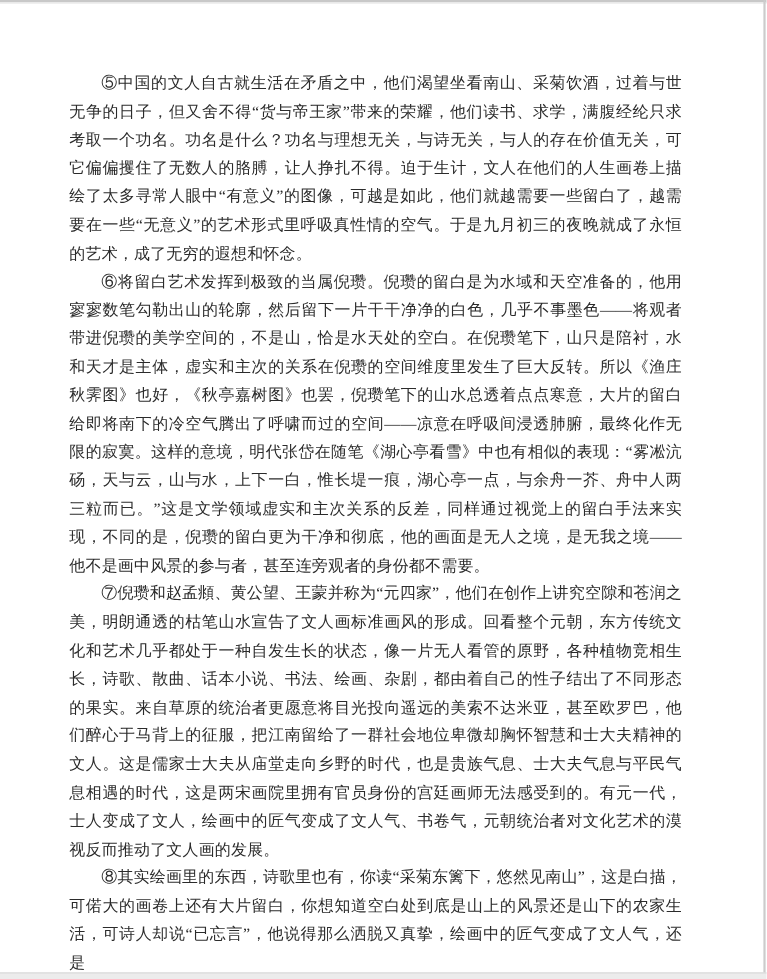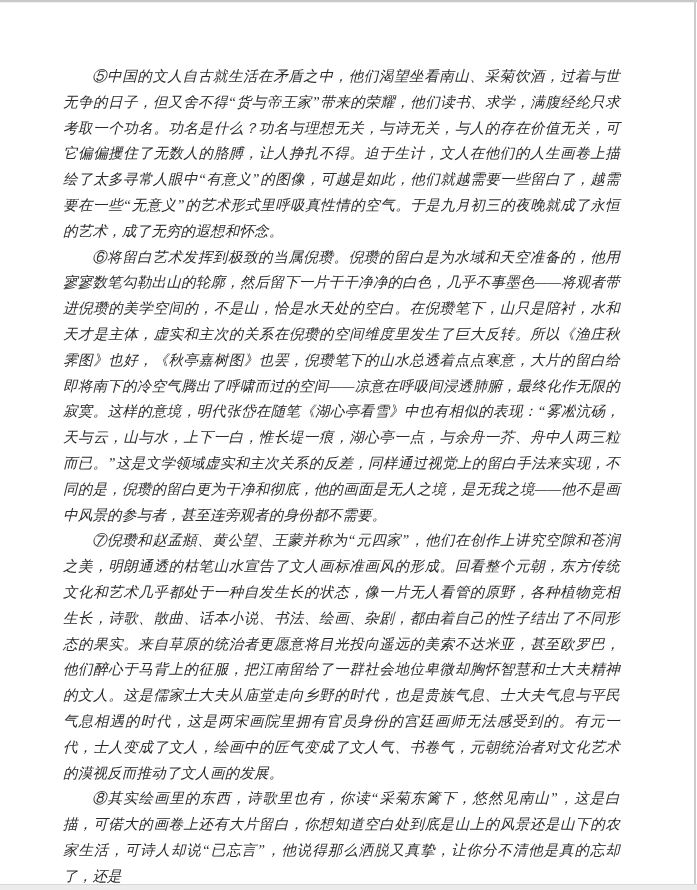--- a/index.html
+++ b/index.html
@@ -44,31 +44,30 @@
     width: 557px;
     color: #2b2b2b;
     font-size: 14.5px;
     line-height: 25.8px;
     text-align: justify;
     letter-spacing: 0.2px;
   }
   .doc-paragraph {
     text-indent: 2em;
     margin: 0;
-    font-style: italic;
   }
 </style>
 </head>
 <body>
 
 <div class="viewport">
   <div class="top-edge"></div>
   <div class="right-edge"></div>
 
   <div class="doc-content">
     <p class="doc-paragraph"><span>⑤</span><span>中国的文人自古就生活在矛盾之中，他们渴望坐看南山、采菊饮酒，过着与世无争的日子，但又舍不得“货与帝王家”带来的荣耀，他们读书、求学，满腹经纶只求考取一个功名。功名是什么？功名与理想无关，与诗无关，与人的存在价值无关，可它偏偏攫住了无数人的胳膊，让人挣扎不得。迫于生计，文人在他们的人生画卷上描绘了太多寻常人眼中“有意义”的图像，可越是如此，他们就越需要一些留白了，越需要在一些“无意义”的艺术形式里呼吸真性情的空气。于是九月初三的夜晚就成了永恒的艺术，成了无穷的遐想和怀念。</span></p>
     <p class="doc-paragraph"><span>⑥</span><span>将留白艺术发挥到极致的当属倪瓒。倪瓒的留白是为水域和天空准备的，他用寥寥数笔勾勒出山的轮廓，然后留下一片干干净净的白色，几乎不事墨色——将观者带进倪瓒的美学空间的，不是山，恰是水天处的空白。在倪瓒笔下，山只是陪衬，水和天才是主体，虚实和主次的关系在倪瓒的空间维度里发生了巨大反转。所以《渔庄秋霁图》也好，《秋亭嘉树图》也罢，倪瓒笔下的山水总透着点点寒意，大片的留白给即将南下的冷空气腾出了呼啸而过的空间——凉意在呼吸间浸透肺腑，最终化作无限的寂寞。这样的意境，明代张岱在随笔《湖心亭看雪》中也有相似的表现：“雾凇沆砀，天与云，山与水，上下一白，惟长堤一痕，湖心亭一点，与余舟一芥、舟中人两三粒而已。”这是文学领域虚实和主次关系的反差，同样通过视觉上的留白手法来实现，不同的是，倪瓒的留白更为干净和彻底，他的画面是无人之境，是无我之境——他不是画中风景的参与者，甚至连旁观者的身份都不需要。</span></p>
     <p class="doc-paragraph"><span>⑦</span><span>倪瓒和赵孟頫、黄公望、王蒙并称为“元四家”，他们在创作上讲究空隙和苍润之美，明朗通透的枯笔山水宣告了文人画标准画风的形成。回看整个元朝，东方传统文化和艺术几乎都处于一种自发生长的状态，像一片无人看管的原野，各种植物竞相生长，诗歌、散曲、话本小说、书法、绘画、杂剧，都由着自己的性子结出了不同形态的果实。来自草原的统治者更愿意将目光投向遥远的美索不达米亚，甚至欧罗巴，他们醉心于马背上的征服，把江南留给了一群社会地位卑微却胸怀智慧和士大夫精神的文人。这是儒家士大夫从庙堂走向乡野的时代，也是贵族气息、士大夫气息与平民气息相遇的时代，这是两宋画院里拥有官员身份的宫廷画师无法感受到的。有元一代，士人变成了文人，绘画中的匠气变成了文人气、书卷气，元朝统治者对文化艺术的漠视反而推动了文人画的发展。</span></p>
-    <p class="doc-paragraph"><span>⑧</span><span>其实绘画里的东西，诗歌里也有，你读“采菊东篱下，悠然见南山”，这是白描，可偌大的画卷上还有大片留白，你想知道空白处到底是山上的风景还是山下的农家生活，可诗人却说“已忘言”，他说得那么洒脱又真挚，让你分不清他是真的忘却了，还是</span></p>
+    <p class="doc-paragraph"><span>⑧</span><span>其实绘画里的东西，诗歌里也有，你读“采菊东篱下，悠然见南山”，这是白描，可偌大的画卷上还有大片留白，你想知道空白处到底是山上的风景还是山下的农家生活，可诗人却说“已忘言”，他说得那么洒脱又真挚，绘画中的匠气变成了文人气，还是</span></p>
   </div>
 
   <div class="bottom-edge"></div>
 </div>
 
 </body></html>

